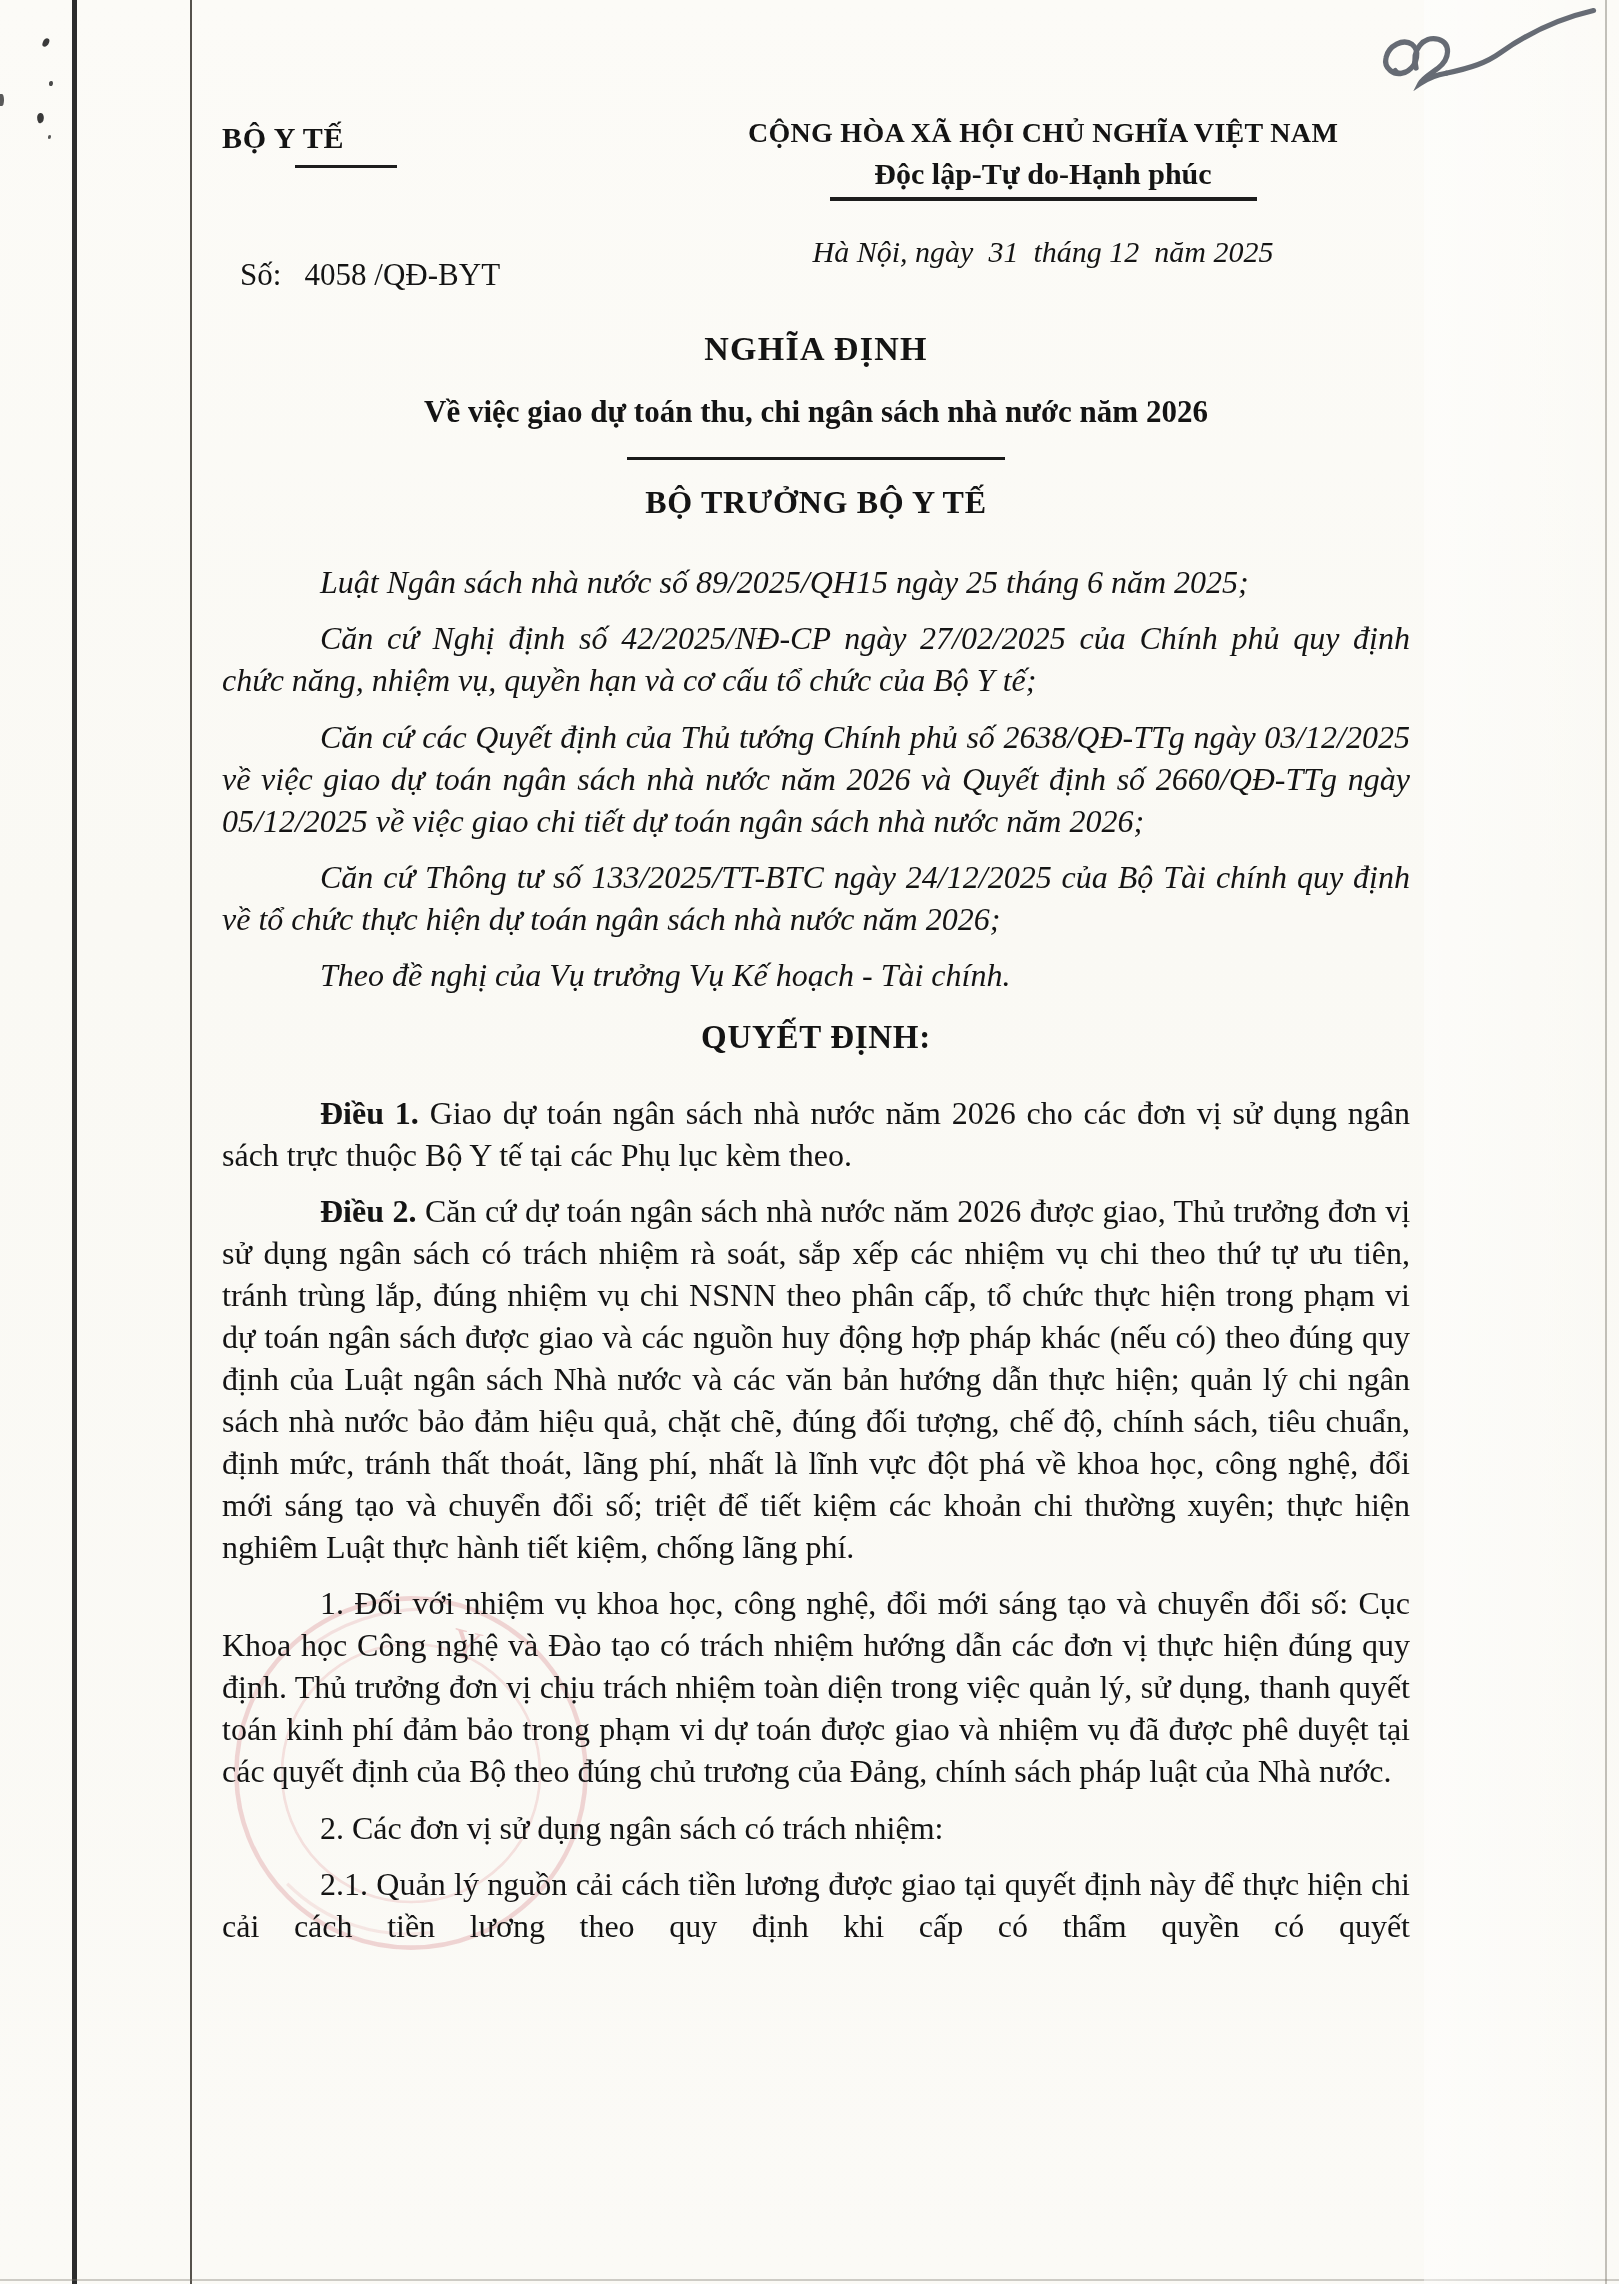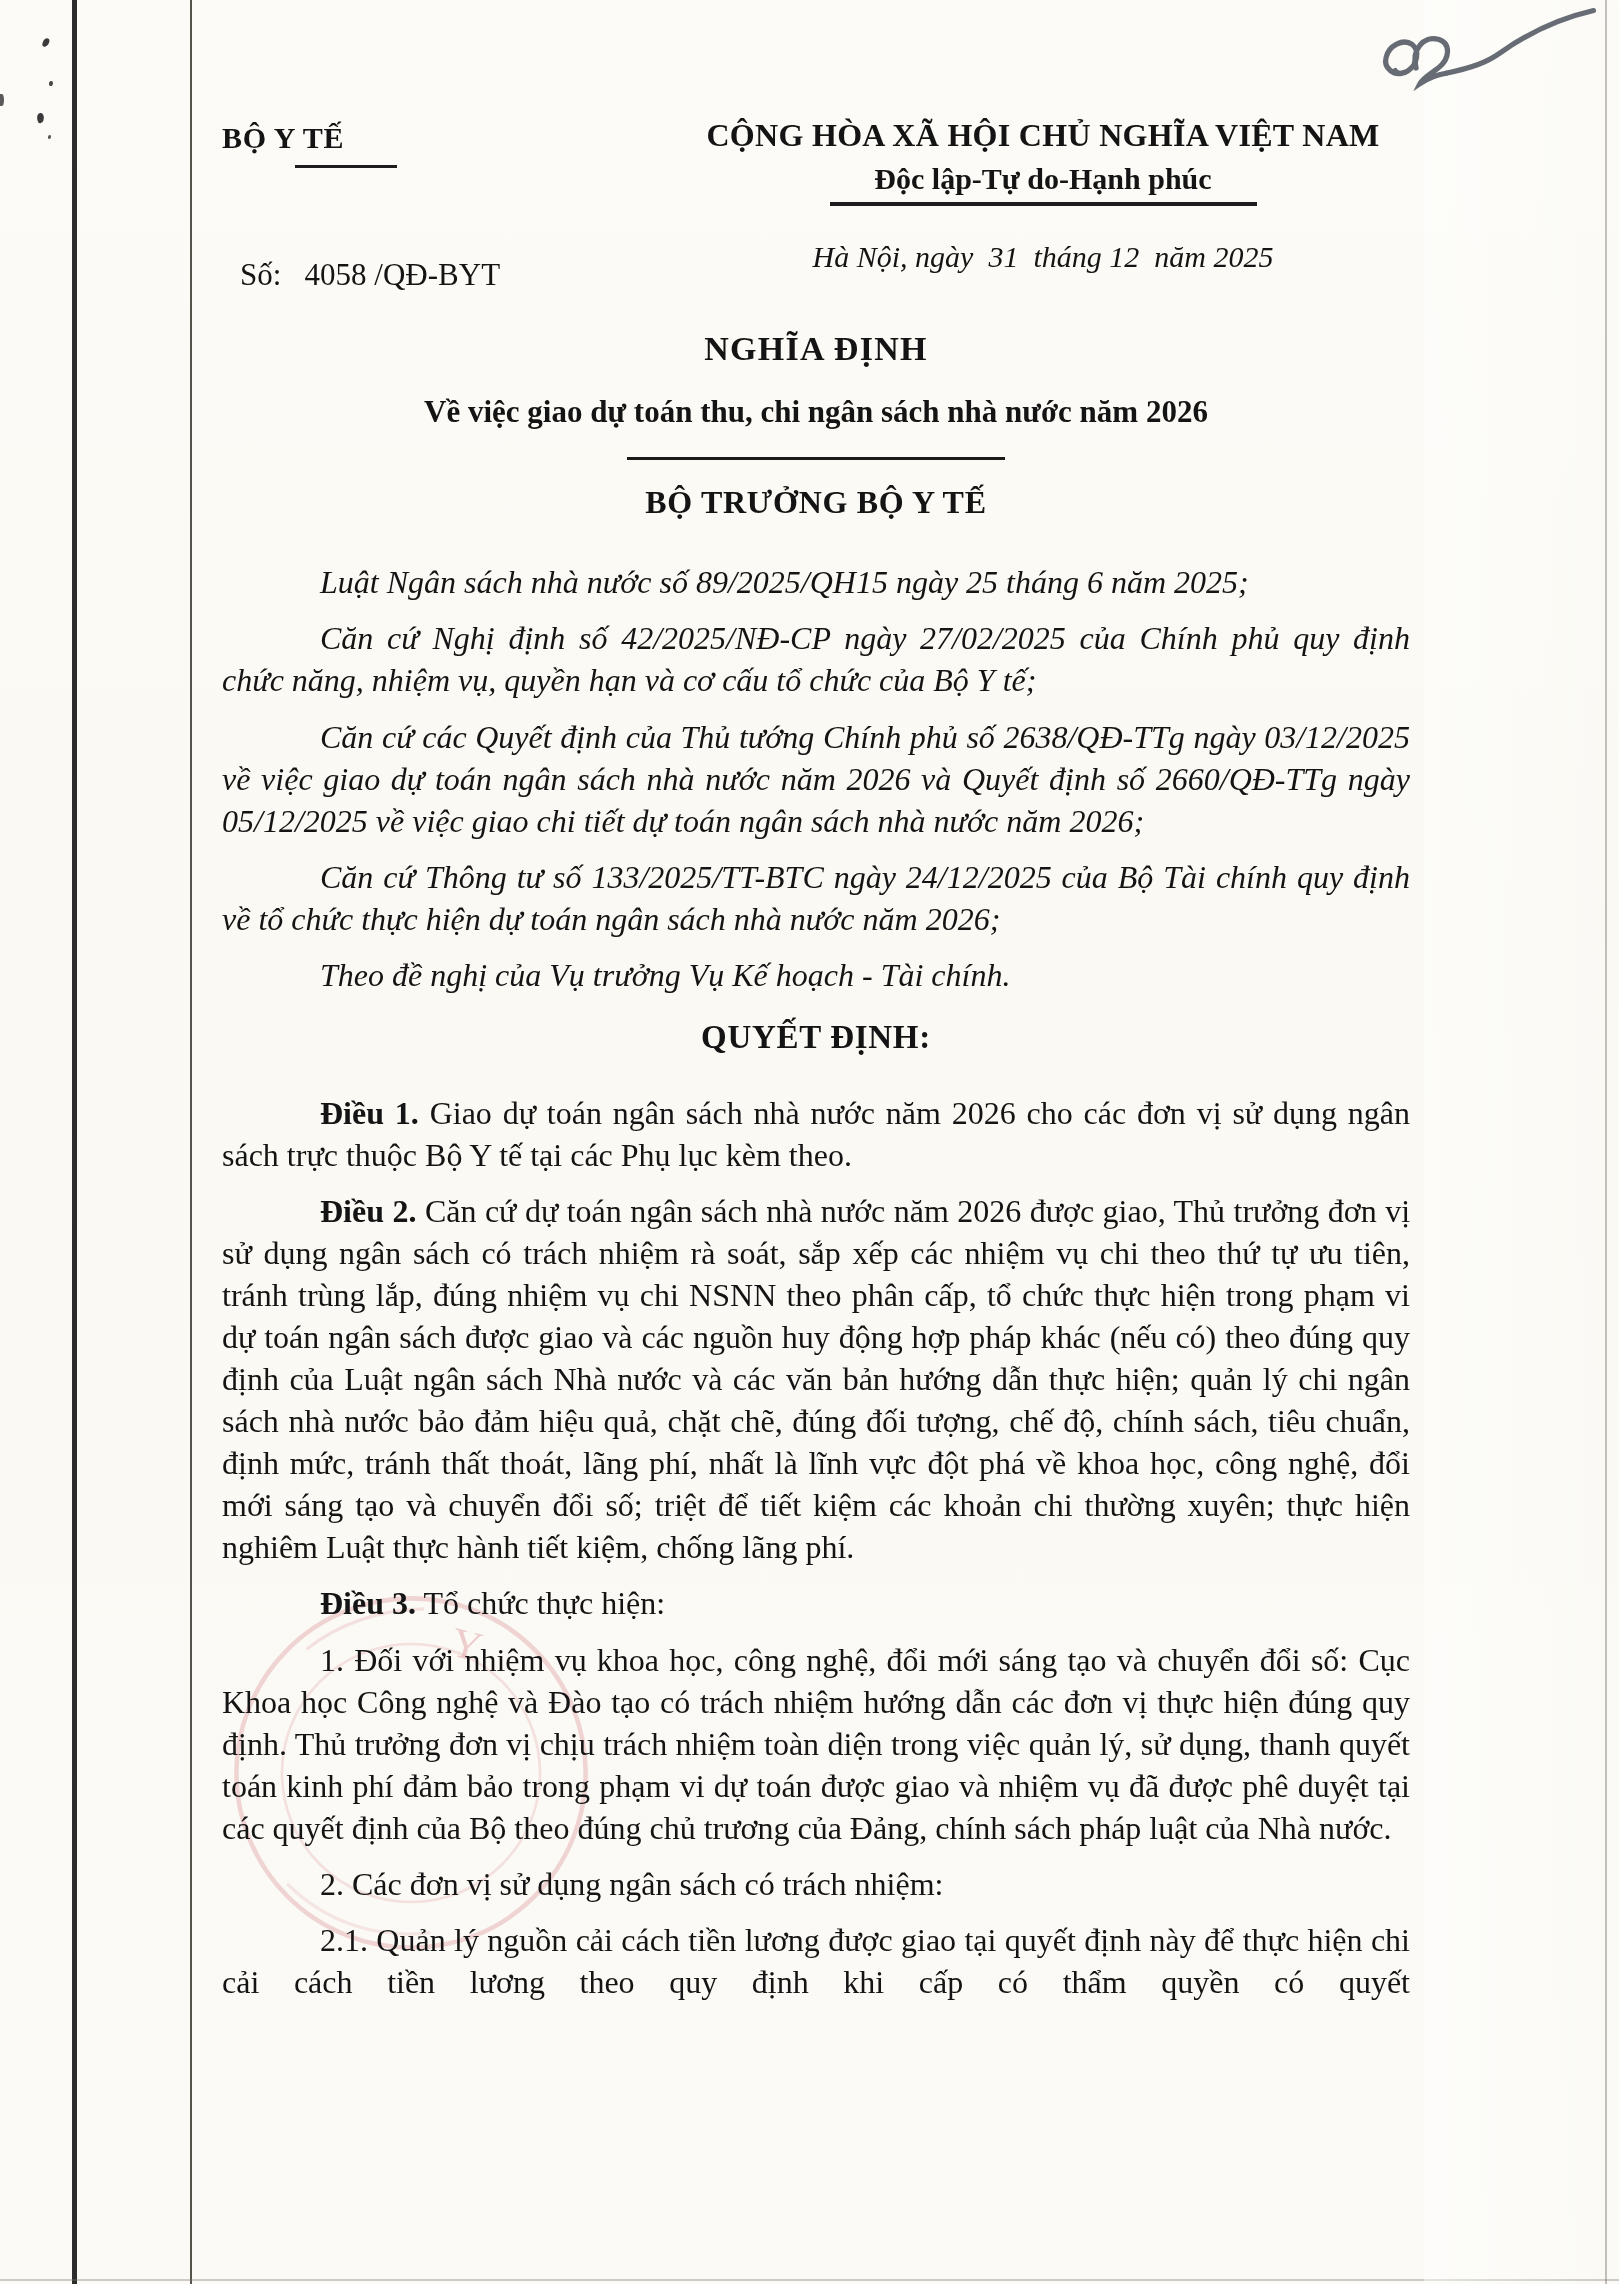--- a/index.html
+++ b/index.html
@@ -24,21 +24,21 @@
   .s5{left:0;top:94px;width:3.9px;height:11.7px;background:#5a5a5a;border-radius:0 50% 50% 0;}
   .stamp{position:absolute;left:209px;top:1571px;width:404px;height:404px;opacity:.8;z-index:1;}
   .pen-mark{position:absolute;left:1343px;top:3.9px;width:274px;height:111px;z-index:3;}
   
   .content{position:absolute;left:222px;top:108px;width:1188px;z-index:2;}
   .org-left{position:absolute;left:0;top:13px;width:248px;text-align:left;
     font-weight:700;font-size:30px;letter-spacing:0.7px;}
   .org-left-underline{position:absolute;left:73px;top:57px;width:102px;height:2.6px;background:#1d1d1d;}
   .doc-number{position:absolute;left:18px;top:149px;font-size:31px;white-space:pre-wrap;}
   .hdr-right{position:absolute;left:443px;top:9px;width:756px;text-align:center;}
-  .motto1{font-weight:700;font-size:32px;letter-spacing:0.3px;}
+  .motto1{font-weight:700;font-size:28px;letter-spacing:0.3px;}
   .motto2{font-weight:700;font-size:30px;margin-top:7.8px;}
   .motto-underline{width:427px;height:3.3px;background:#1d1d1d;margin:6.5px auto 0 auto;}
   .place-date{font-style:italic;font-size:30px;margin-top:34px;white-space:pre-wrap;}
   .title-block{position:absolute;left:0;top:222px;width:100%;text-align:center;}
   .title-main{font-weight:700;font-size:34px;letter-spacing:1.3px;}
   .title-subject{font-weight:700;font-size:31px;margin-top:26px;}
   .title-divider{width:378px;height:3.3px;background:#1a1a1a;margin:27px auto 0 auto;}
   .title-issuer{font-weight:700;font-size:32px;margin-top:23.5px;letter-spacing:0.7px;}
   .bodytext{position:absolute;left:0;top:453px;width:1188px;font-size:32px;line-height:42px;
     text-align:justify;}
@@ -107,21 +107,20 @@
       <p class="pre">Căn cứ các Quyết định của Thủ tướng Chính phủ số 2638/QĐ-TTg ngày 03/12/2025 về việc giao dự toán ngân sách nhà nước năm 2026 và Quyết định số 2660/QĐ-TTg ngày 05/12/2025 về việc giao chi tiết dự toán ngân sách nhà nước năm 2026;</p>
       <p class="pre">Căn cứ Thông tư số 133/2025/TT-BTC ngày 24/12/2025 của Bộ Tài chính quy định về tổ chức thực hiện dự toán ngân sách nhà nước năm 2026;</p>
       <p class="pre">Theo đề nghị của Vụ trưởng Vụ Kế hoạch - Tài chính.</p>
 
       <div class="order-heading">QUYẾT ĐỊNH:</div>
 
       <p><span class="lbl">Điều 1.</span><span> </span><span>Giao dự toán ngân sách nhà nước năm 2026 cho các đơn vị sử dụng ngân sách trực thuộc Bộ Y tế tại các Phụ lục kèm theo.</span></p>
 
       <p><span class="lbl">Điều 2.</span><span> </span><span>Căn cứ dự toán ngân sách nhà nước năm 2026 được giao, Thủ trưởng đơn vị sử dụng ngân sách có trách nhiệm rà soát, sắp xếp các nhiệm vụ chi theo thứ tự ưu tiên, tránh trùng lắp, đúng nhiệm vụ chi NSNN theo phân cấp, tổ chức thực hiện trong phạm vi dự toán ngân sách được giao và các nguồn huy động hợp pháp khác (nếu có) theo đúng quy định của Luật ngân sách Nhà nước và các văn bản hướng dẫn thực hiện; quản lý chi ngân sách nhà nước bảo đảm hiệu quả, chặt chẽ, đúng đối tượng, chế độ, chính sách, tiêu chuẩn, định mức, tránh thất thoát, lãng phí, nhất là lĩnh vực đột phá về khoa học, công nghệ, đổi mới sáng tạo và chuyển đổi số; triệt để tiết kiệm các khoản chi thường xuyên; thực hiện nghiêm Luật thực hành tiết kiệm, chống lãng phí.</span></p>
 
-      <p><span class="lbl">Điều 3.</span><span> </span><span>Tổ chức thực hiện:</span></p>
 
       <p>1. Đối với nhiệm vụ khoa học, công nghệ, đổi mới sáng tạo và chuyển đổi số: Cục Khoa học Công nghệ và Đào tạo có trách nhiệm hướng dẫn các đơn vị thực hiện đúng quy định. Thủ trưởng đơn vị chịu trách nhiệm toàn diện trong việc quản lý, sử dụng, thanh quyết toán kinh phí đảm bảo trong phạm vi dự toán được giao và nhiệm vụ đã được phê duyệt tại các quyết định của Bộ theo đúng chủ trương của Đảng, chính sách pháp luật của Nhà nước.</p>
       <p>2. Các đơn vị sử dụng ngân sách có trách nhiệm:</p>
       <p class="force-just">2.1. Quản lý nguồn cải cách tiền lương được giao tại quyết định này để thực hiện chi cải cách tiền lương theo quy định khi cấp có thẩm quyền có quyết</p>
     </div>
 
   </div>
 </div>
 
 

